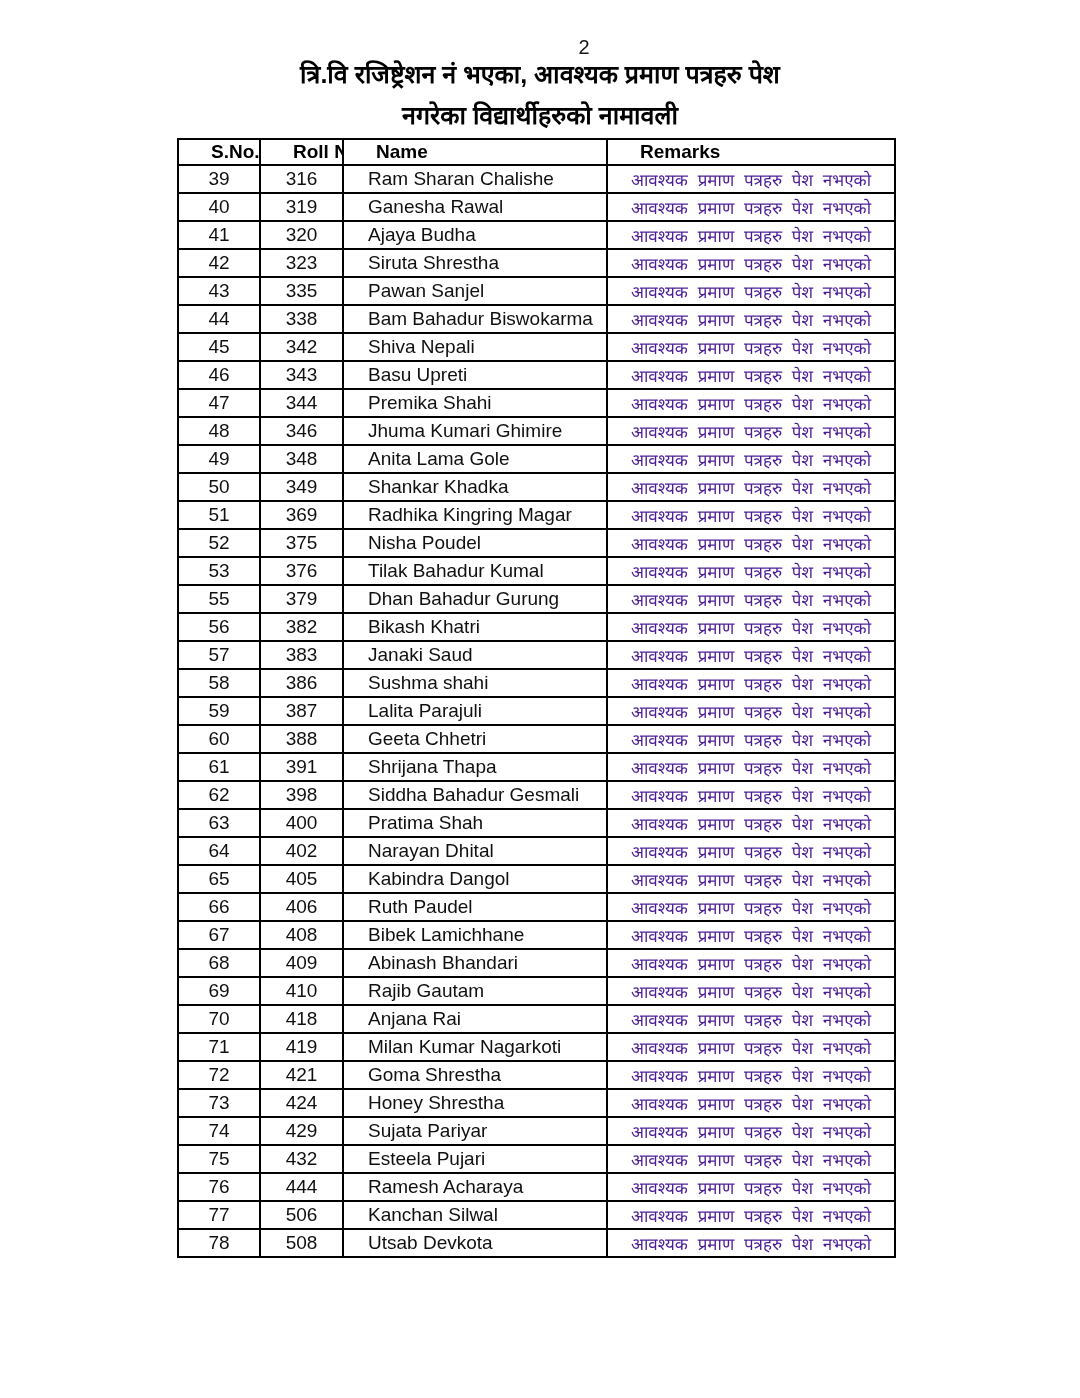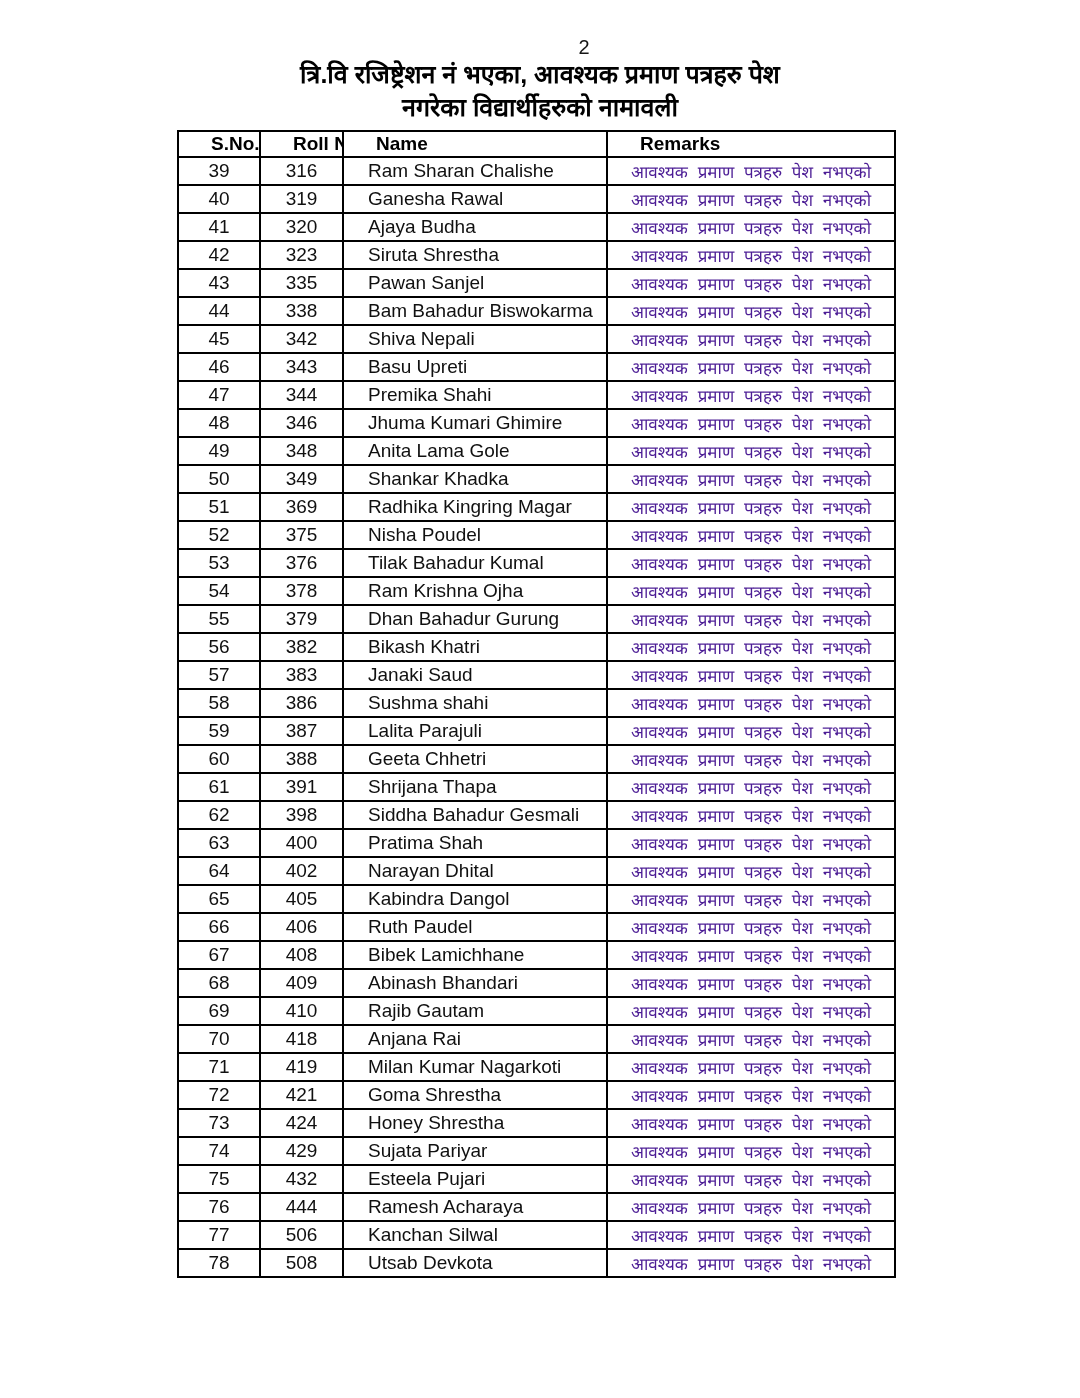--- a/index.html
+++ b/index.html
@@ -24,21 +24,21 @@
     color: #161616;
   }
   .doc-title {
     text-align: center;
     font-weight: bold;
     font-size: 25px;
     line-height: 31px;
     color: #000000;
   }
   .doc-title.line1 { }
-  .doc-title.line2 { margin-top: 2px; }
+  .doc-title.line2 { margin-top: 10px; }
   table.roster {
     border-collapse: collapse;
     table-layout: fixed;
     width: 717px;
     margin-left: 177px;
     margin-top: 7px;
   }
   table.roster col.c-sno     { width: 82px;  }
   table.roster col.c-roll    { width: 83px;  }
   table.roster col.c-name    { width: 264px; }
@@ -182,26 +182,20 @@
         <td class="c-name">Nisha Poudel</td>
         <td class="c-remarks">आवश्यक प्रमाण पत्रहरु पेश नभएको</td>
       </tr>
       <tr>
         <td class="c-sno">53</td>
         <td class="c-roll">376</td>
         <td class="c-name">Tilak Bahadur Kumal</td>
         <td class="c-remarks">आवश्यक प्रमाण पत्रहरु पेश नभएको</td>
       </tr>
       <tr>
-        <td class="c-sno">54</td>
-        <td class="c-roll">378</td>
-        <td class="c-name">Ram Krishna Ojha</td>
-        <td class="c-remarks">आवश्यक प्रमाण पत्रहरु पेश नभएको</td>
-      </tr>
-      <tr>
         <td class="c-sno">55</td>
         <td class="c-roll">379</td>
         <td class="c-name">Dhan Bahadur Gurung</td>
         <td class="c-remarks">आवश्यक प्रमाण पत्रहरु पेश नभएको</td>
       </tr>
       <tr>
         <td class="c-sno">56</td>
         <td class="c-roll">382</td>
         <td class="c-name">Bikash Khatri</td>
         <td class="c-remarks">आवश्यक प्रमाण पत्रहरु पेश नभएको</td>

